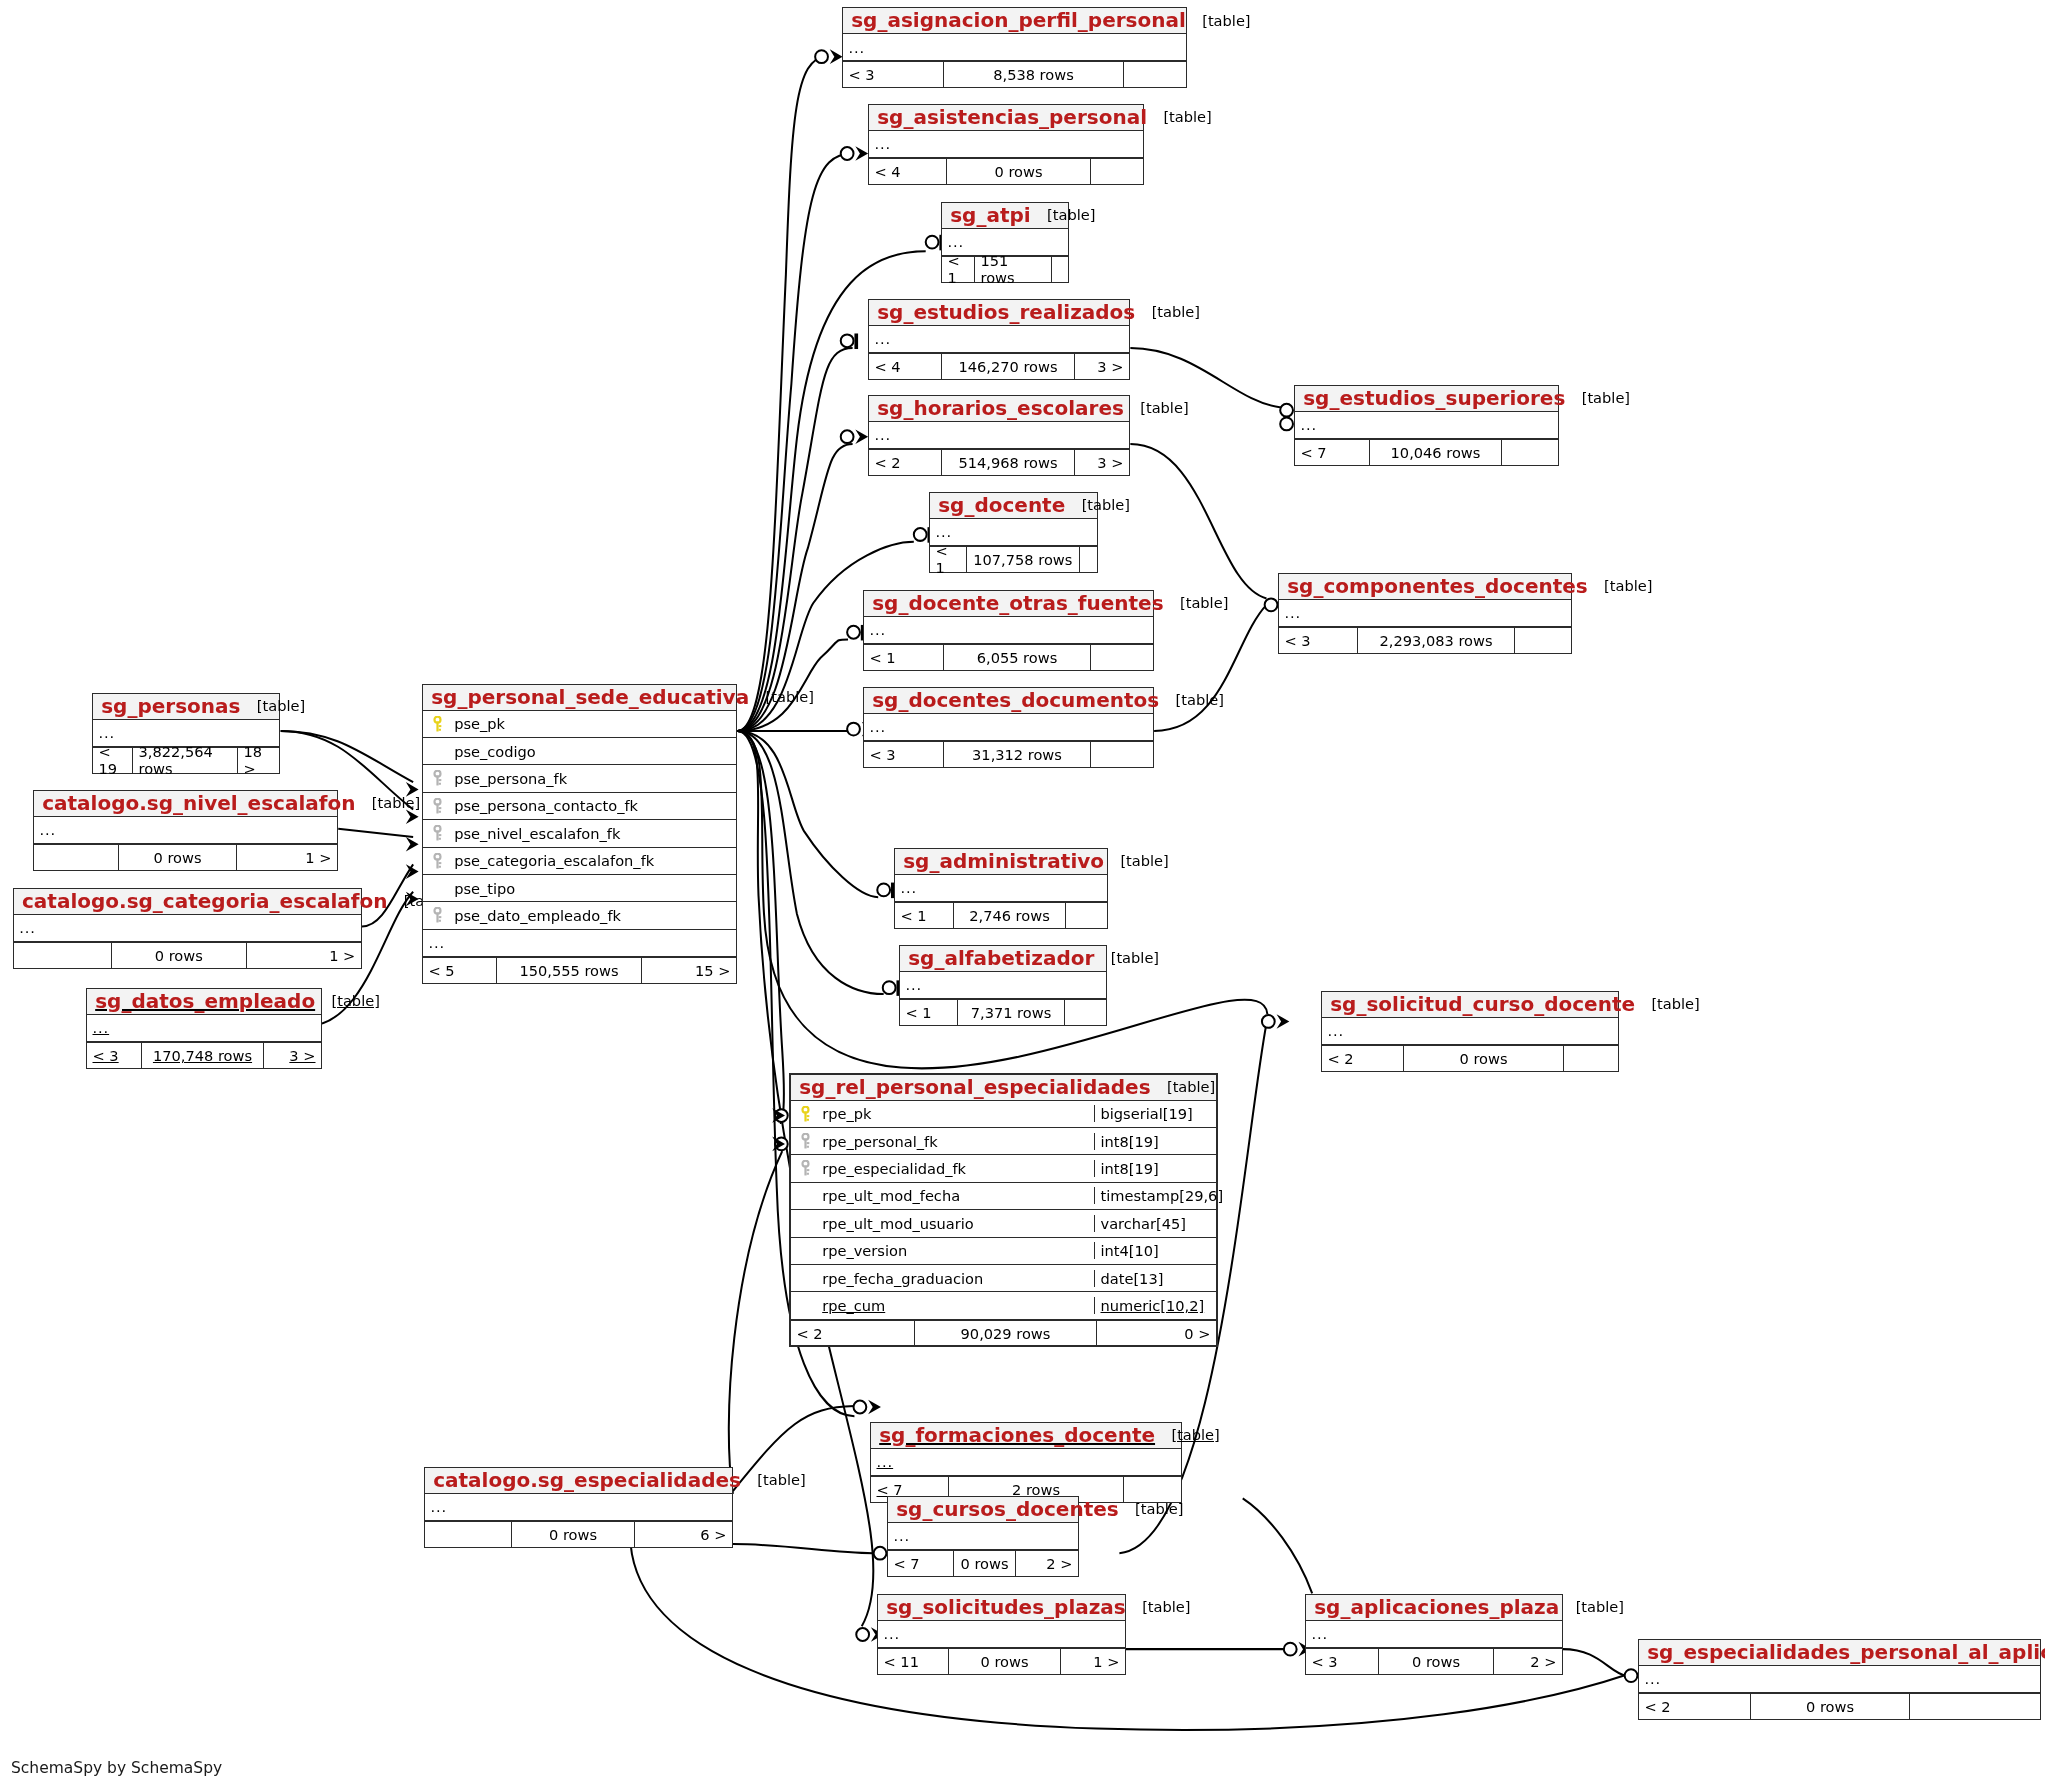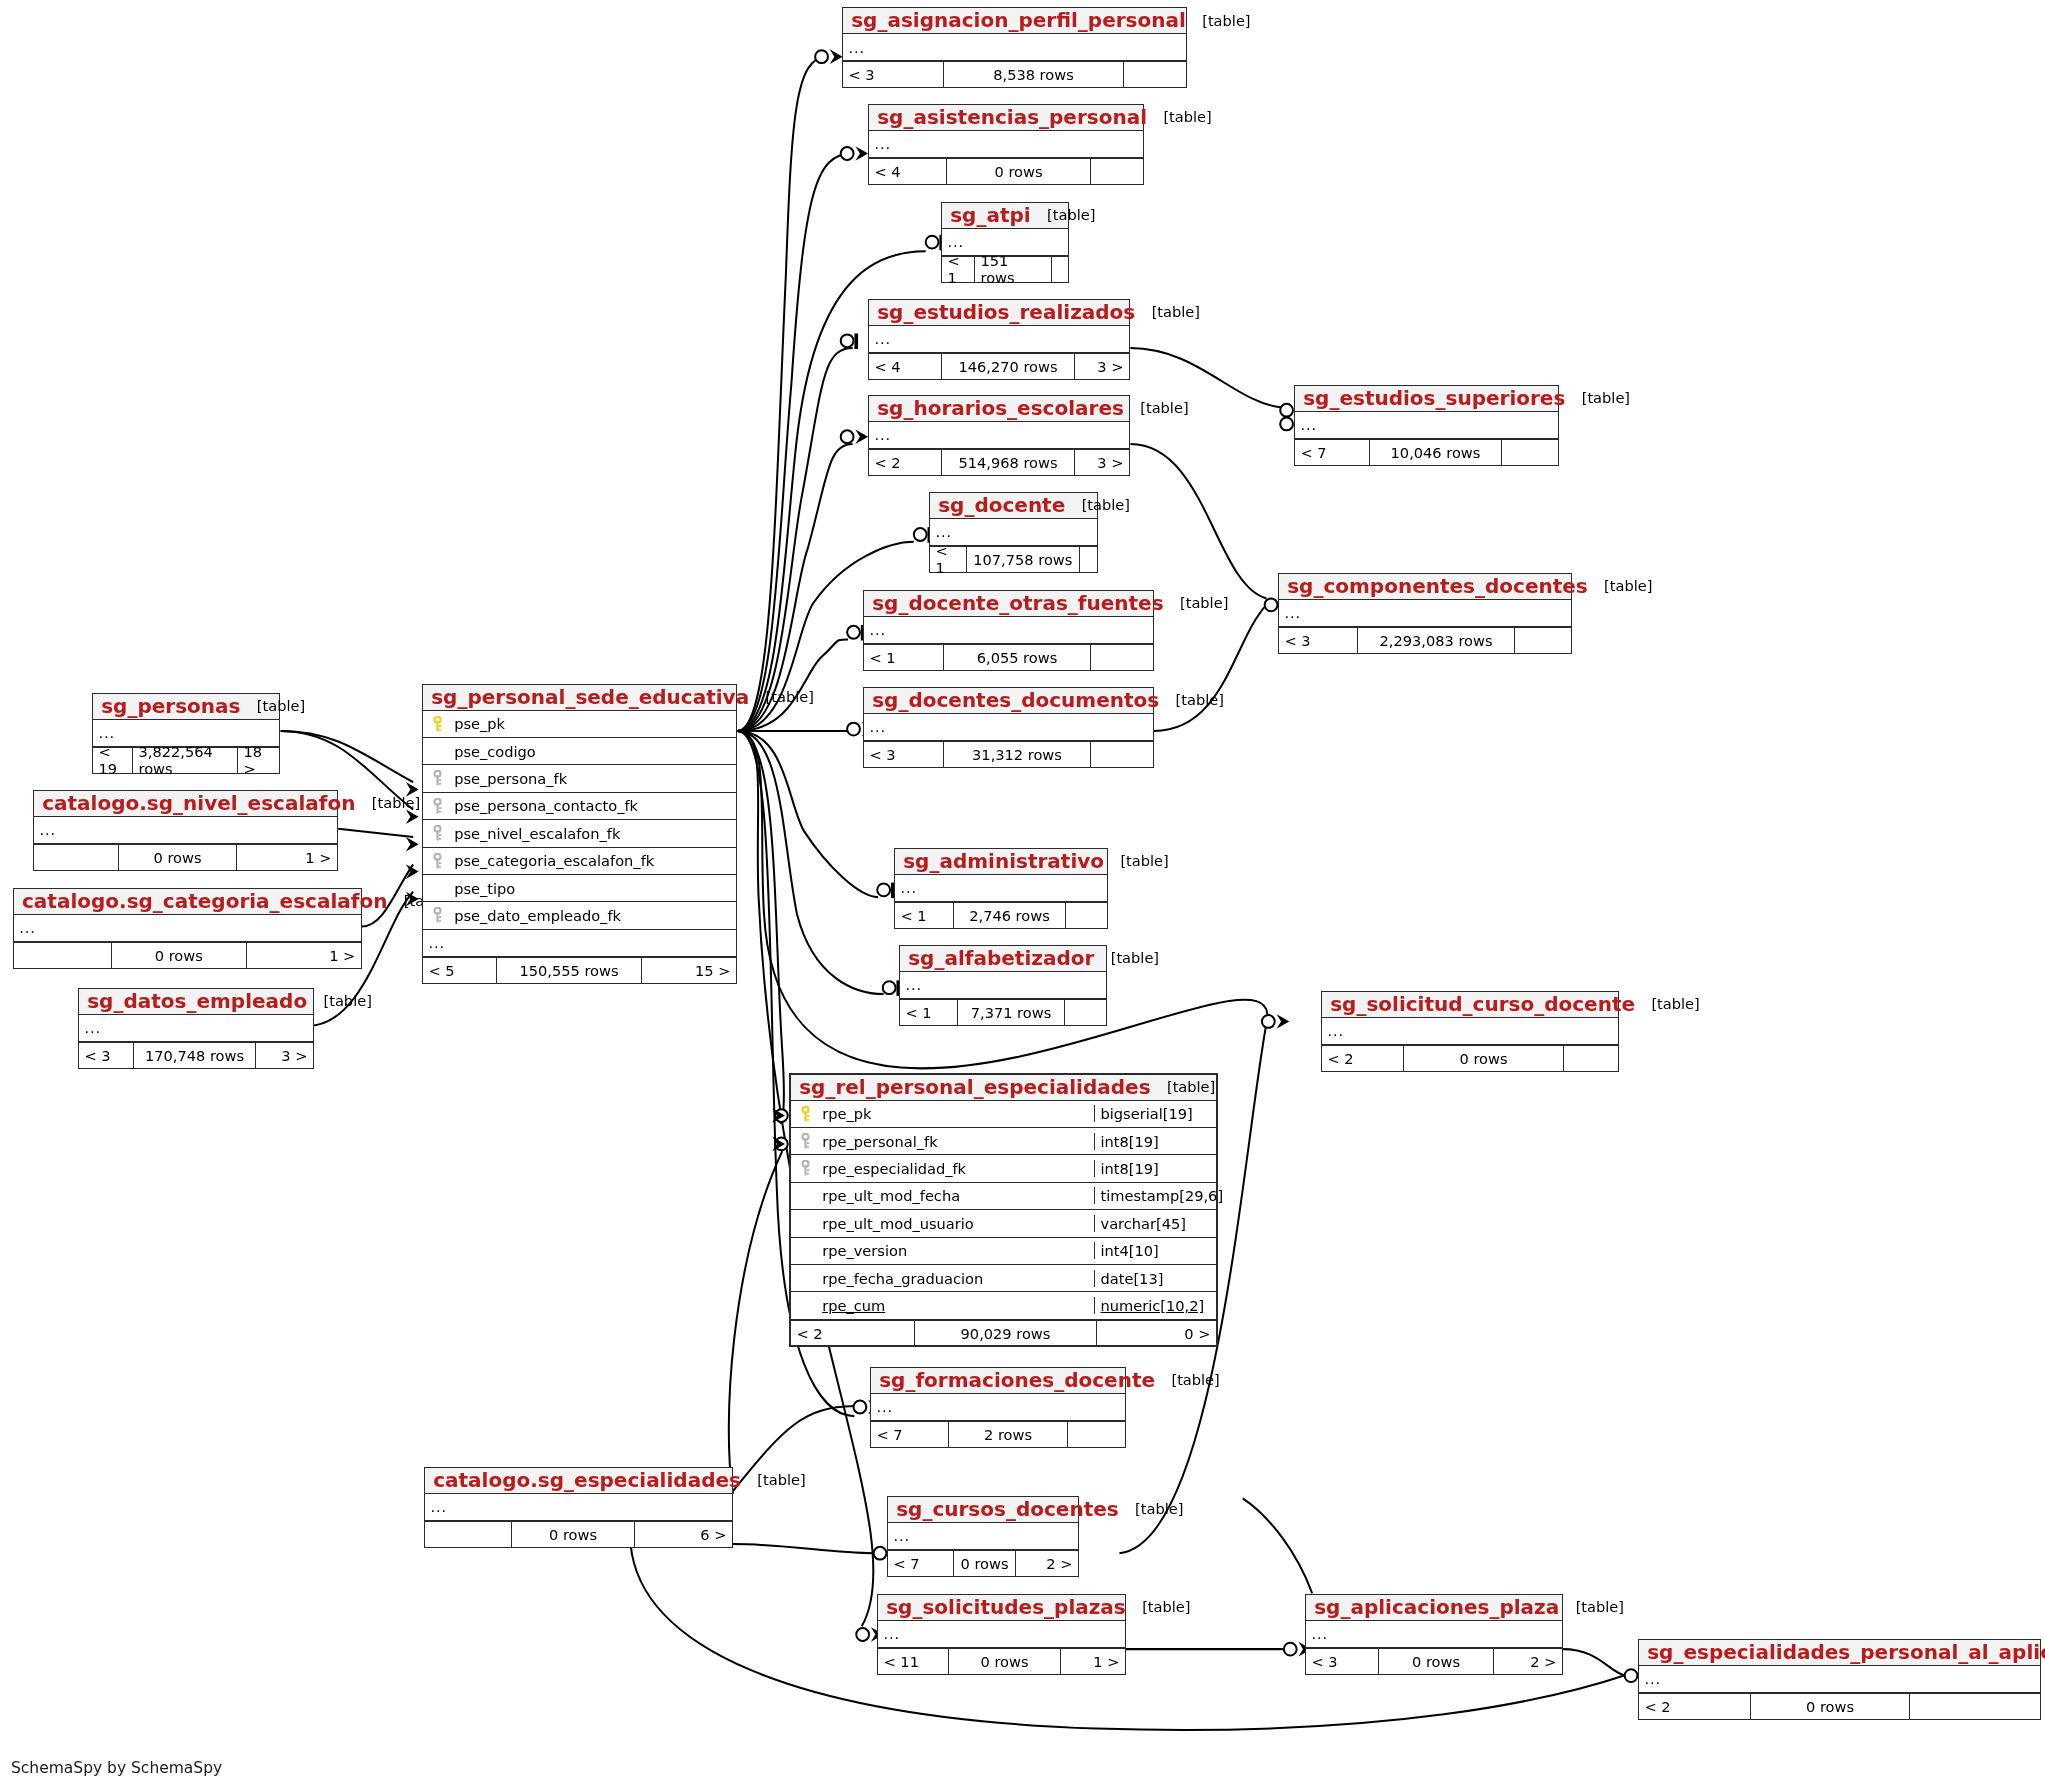--- a/index.html
+++ b/index.html
@@ -426,21 +426,21 @@
       </div>
       <div class="tbl-body">
         <div class="ellipsis-row">...</div>
       </div>
       <div class="foot-row">
         <span class="foot-cell foot-left" style="width: 98px;"></span>
         <span class="foot-cell foot-mid">0 rows</span>
         <span class="foot-cell foot-right" style="width: 114px;">1 &gt;</span>
       </div>
     </div>
-    <div class="tbl" style="left: 78px; top: 988px; width: 236px;">
+    <div class="tbl" style="left: 86px; top: 988px; width: 236px; text-decoration: underline;">
       <div class="tbl-head">
         <span class="tbl-name">sg_datos_empleado</span>
         <span class="tbl-kind">[table]</span>
       </div>
       <div class="tbl-body">
         <div class="ellipsis-row">...</div>
       </div>
       <div class="foot-row">
         <span class="foot-cell foot-left" style="width: 55px;">&lt; 3</span>
         <span class="foot-cell foot-mid">170,748 rows</span>
@@ -630,21 +630,21 @@
           <span class="col-name">rpe_cum</span>
           <span class="col-type" style="width: 122px;">numeric[10,2]</span>
         </div>
       </div>
       <div class="foot-row">
         <span class="foot-cell foot-left" style="width: 124px;">&lt; 2</span>
         <span class="foot-cell foot-mid">90,029 rows</span>
         <span class="foot-cell foot-right" style="width: 119px;">0 &gt;</span>
       </div>
     </div>
-    <div class="tbl" style="left: 870px; top: 1367px; width: 256px;">
+    <div class="tbl" style="left: 870px; top: 1422px; width: 312px; text-decoration: underline;">
       <div class="tbl-head">
         <span class="tbl-name">sg_formaciones_docente</span>
         <span class="tbl-kind">[table]</span>
       </div>
       <div class="tbl-body">
         <div class="ellipsis-row">...</div>
       </div>
       <div class="foot-row">
         <span class="foot-cell foot-left" style="width: 78px;">&lt; 7</span>
         <span class="foot-cell foot-mid">2 rows</span>

